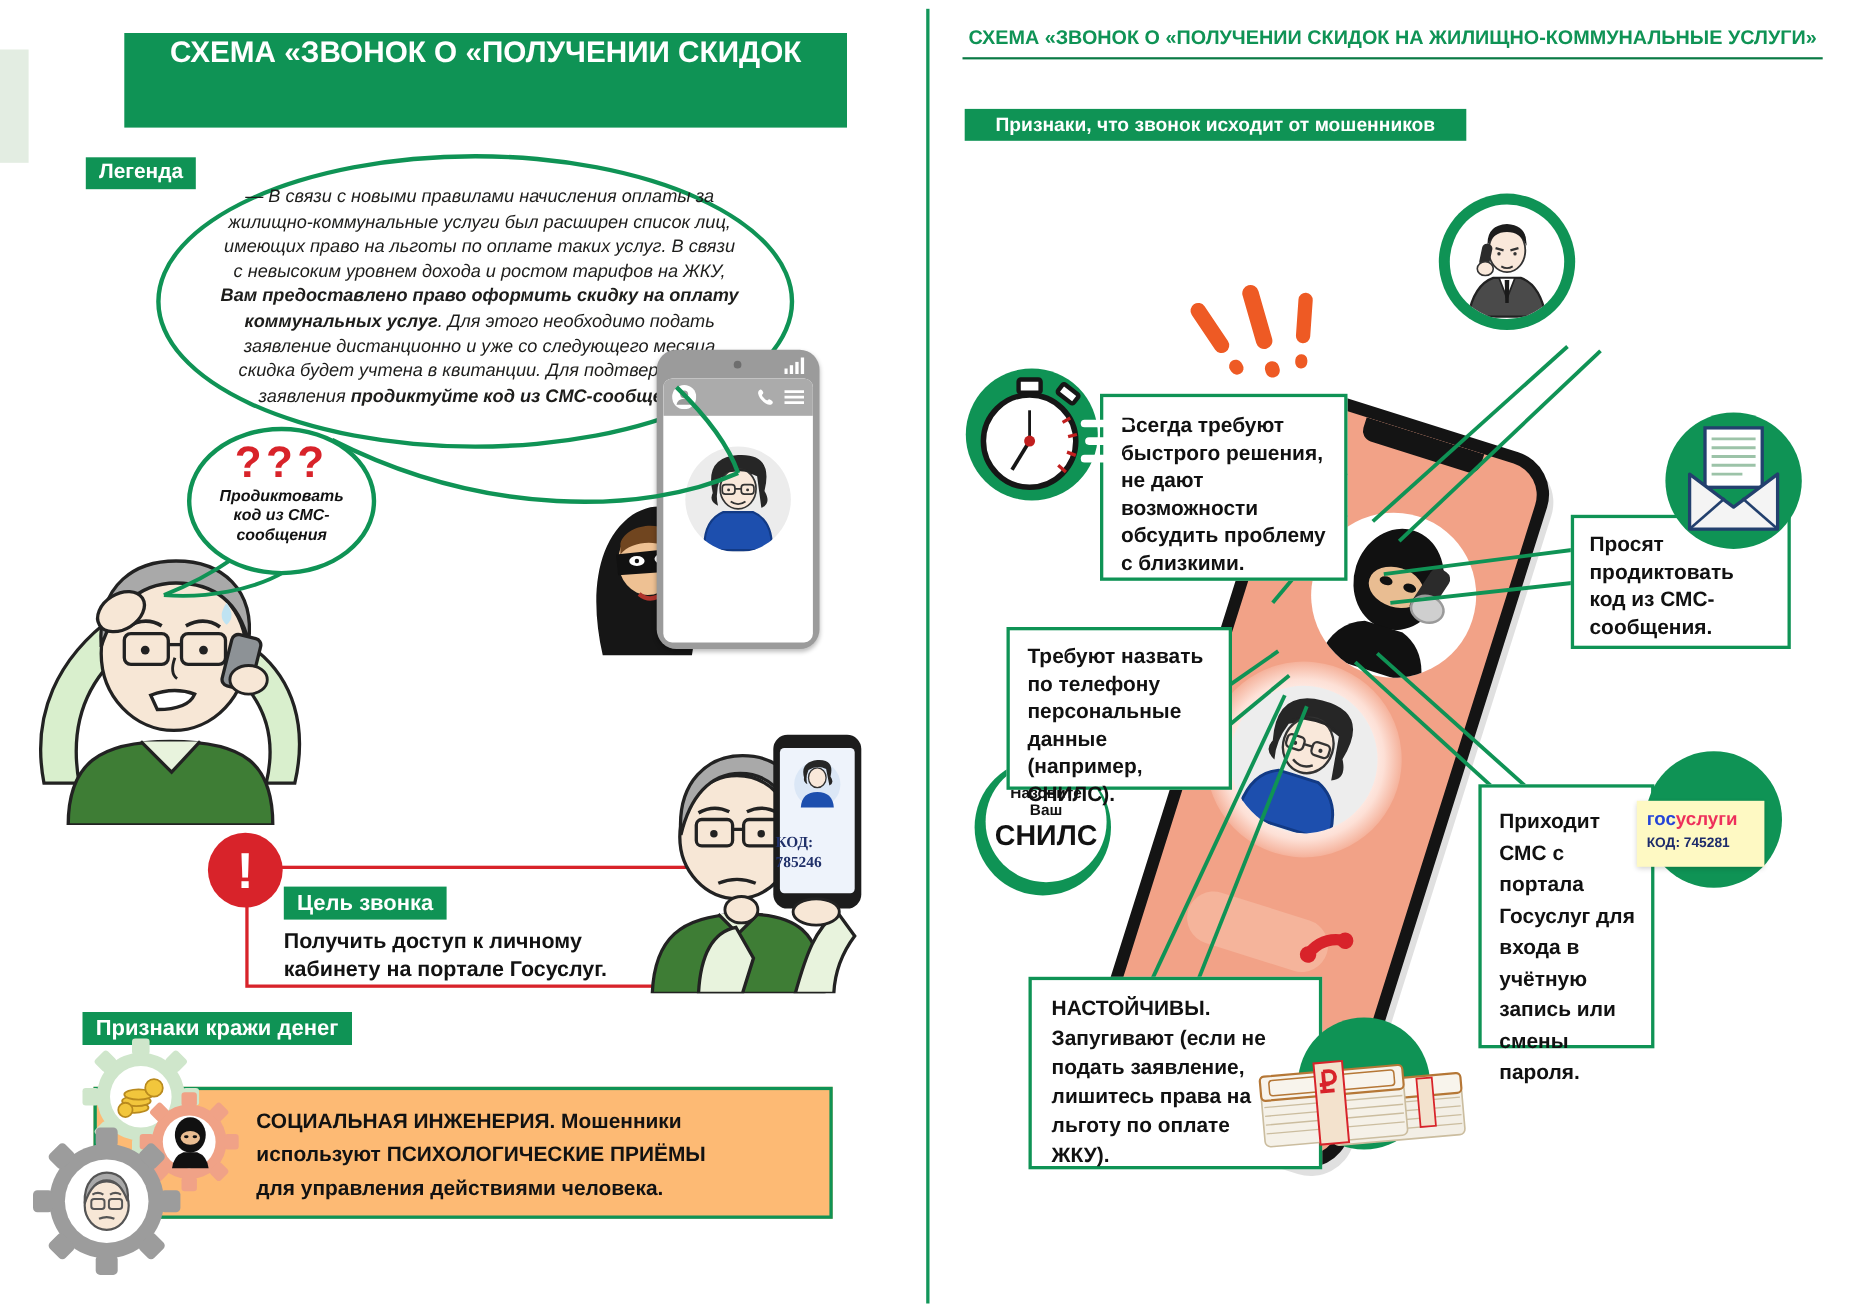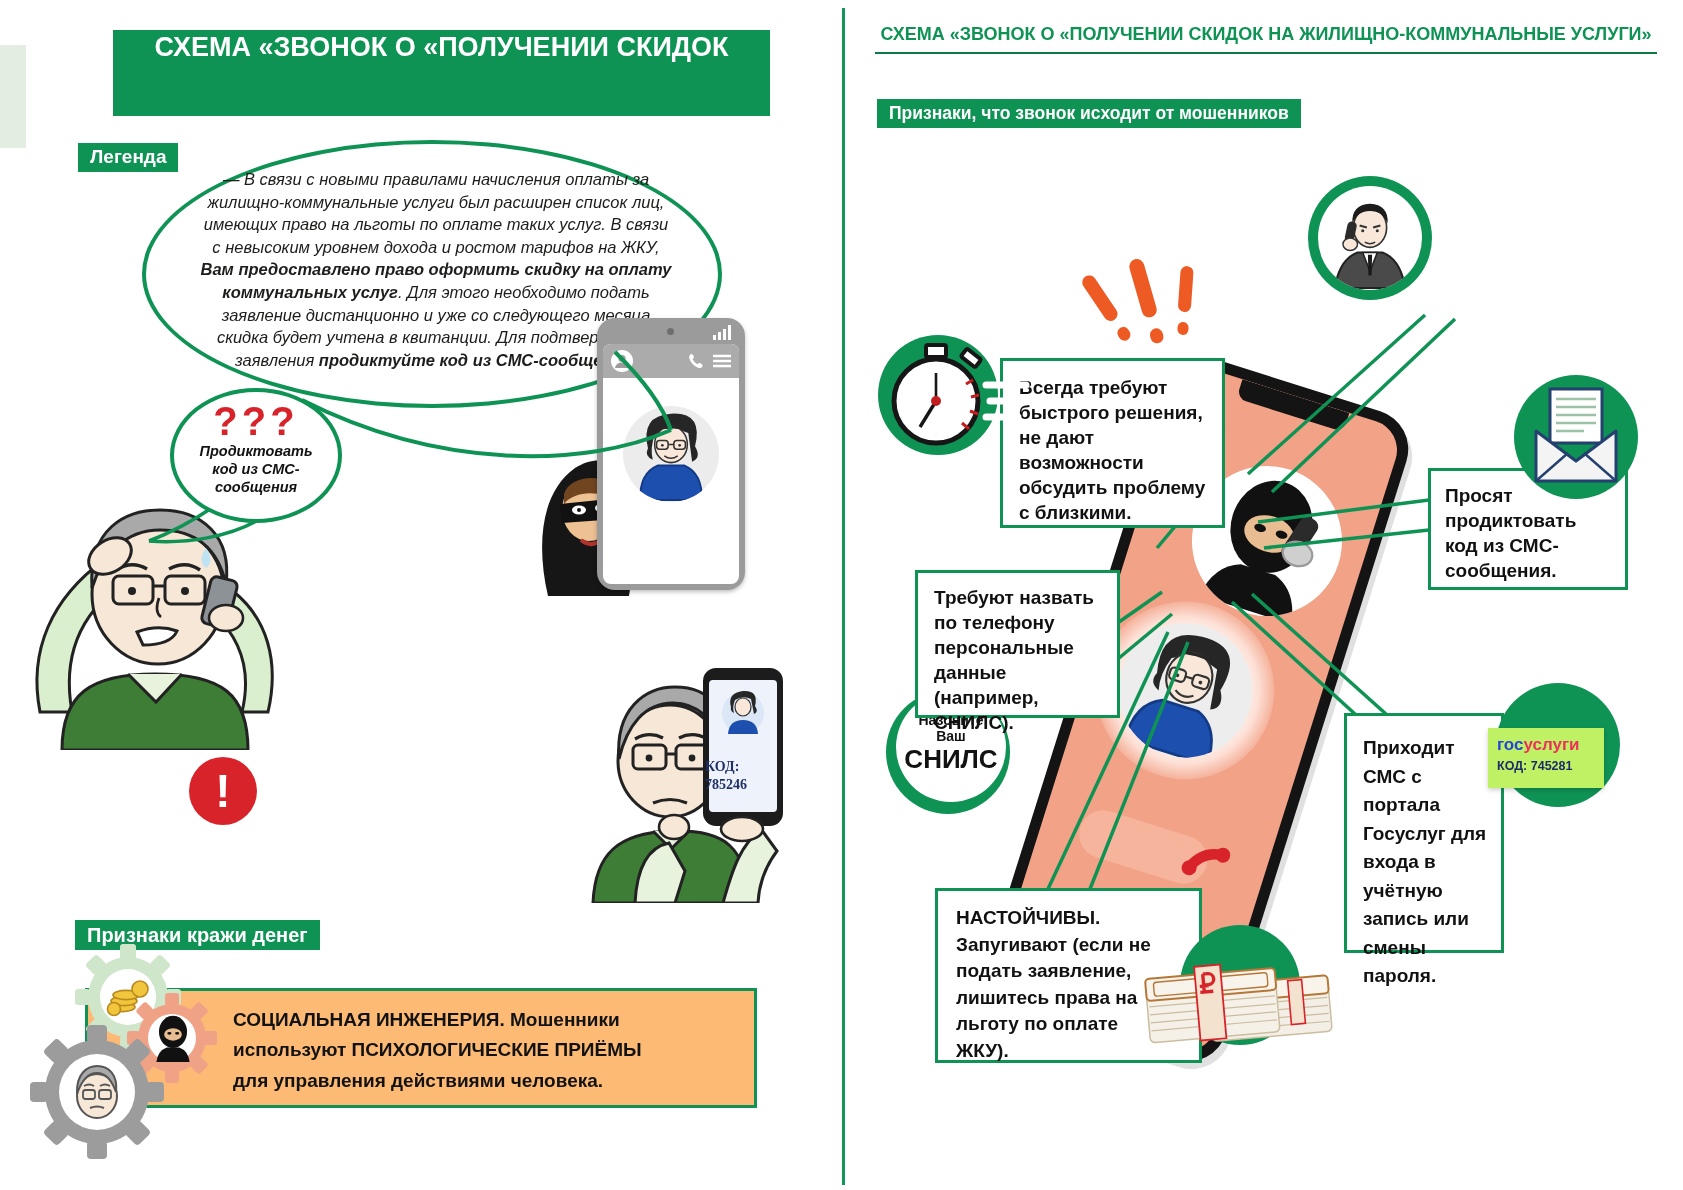--- a/index.html
+++ b/index.html
@@ -139,20 +139,24 @@
   <div class="abs" style="left:170px; top:388px; width:172px; height:135px; border:4px solid var(--green);
               border-radius:50%; background:#fff; z-index:45; text-align:center;">
     <div style="color:var(--red); font-weight:bold; font-size:40px; letter-spacing:4px; line-height:1.05; margin-top:8px;">???</div>
     <div style="font-size:14.5px; font-weight:bold; font-style:italic; line-height:1.25; padding:0 16px;">Продиктовать код из СМС-сообщения</div>
   </div>
 
   <div class="abs" style="left:189px; top:757px; width:68px; height:68px; border-radius:50%; background:var(--red);
               color:#fff; font-weight:bold; font-size:46px; display:flex; align-items:center; justify-content:center; z-index:12;">
     <span>!</span>
   </div>
+  <div class="abs" style="left:223px; top:787px; width:534px; height:111px; border:3px solid var(--red); background:#fff; z-index:10;">
+    <div class="lbl-green abs" style="left:32px; top:16px; font-size:20px;">Цель звонка</div>
+    <div class="abs" style="left:32px; top:54px; width:330px; font-size:19.5px; font-weight:bold; line-height:1.3;">Получить доступ к личному кабинету на портале Госуслуг.</div>
+  </div>
 
   <svg class="abs" style="left:575px; top:613px; z-index:20;" width="230" height="290" viewBox="0 0 230 290">
     <path d="M18,290 C20,240 44,220 95,218 C150,216 172,234 174,290 Z" fill="#3e7d35" stroke="#222" stroke-width="3"></path>
     <path d="M78,218 L96,236 L114,218" fill="#e8f3dd" stroke="#222" stroke-width="3"></path>
     <path d="M148,290 C158,254 166,232 186,216 L202,238 C190,254 184,270 183,290 Z" fill="#e8f3dd" stroke="#222" stroke-width="3"></path>
     <ellipse cx="95" cy="148" rx="52" ry="56" fill="#f7e7d6" stroke="#222" stroke-width="3"></ellipse>
     <path d="M44,146 C40,96 70,74 100,74 C136,74 154,98 149,138 C140,104 120,90 98,90 C70,90 52,112 44,146 Z" fill="#a9a9a9" stroke="#222" stroke-width="3"></path>
     <rect x="58" y="132" width="33" height="24" rx="5" fill="none" stroke="#222" stroke-width="3"></rect>
     <rect x="101" y="132" width="33" height="24" rx="5" fill="none" stroke="#222" stroke-width="3"></rect>
     <line x1="91" y1="141" x2="101" y2="141" stroke="#222" stroke-width="3"></line>
@@ -250,21 +254,21 @@
       <path d="M-7,16 Q0,13 7,16" stroke="#555" stroke-width="2" fill="none"></path>
     </g>
   </svg>
 
   <div class="abs" style="left:842px; top:8px; width:3px; height:1177px; background:#12965a;"></div>
 
   <div class="abs" style="left:872px; top:24px; width:788px; text-align:center; color:var(--green);
               font-weight:bold; font-size:18px;">СХЕМА «ЗВОНОК О «ПОЛУЧЕНИИ СКИДОК НА ЖИЛИЩНО-КОММУНАЛЬНЫЕ УСЛУГИ»</div>
   <div class="abs" style="left:875px; top:52px; width:782px; height:2px; background:var(--green-dk);"></div>
 
-  <div class="abs lbl-green" style="left:877px; top:99px; font-size:17.5px; padding:4px 12px;">Признаки, что звонок исходит от мошенников</div>
+  <div class="abs lbl-green" style="left:877px; top:99px; font-size:17.5px; padding:4px 28px;">Признаки, что звонок исходит от мошенников</div>
 
   <div class="abs" style="left:1180px; top:348px; width:250px; height:680px; background:#141414; border-radius:40px;
               transform:rotate(17.5deg); transform-origin:top left; z-index:30; box-shadow:6px 6px 0 rgba(0,0,0,.12);">
     <div class="abs" style="left:11px; top:11px; width:228px; height:658px; background:var(--salmon); border-radius:30px; overflow:hidden;">
       <div class="abs" style="left:58px; top:0; width:112px; height:20px; background:#141414; border-radius:0 0 10px 10px;"></div>
       <div class="abs" style="left:55px; top:72px; width:150px; height:150px; border-radius:50%; background:#fff; overflow:hidden;">
         <svg width="150" height="150" viewBox="0 0 100 100">
           <use href="#balaclava"></use>
           <rect x="64" y="26" width="13" height="32" rx="5" fill="#2b2b2b" transform="rotate(16 70 42)"></rect>
           <ellipse cx="72" cy="52" rx="10" ry="8" fill="#cfcfcf" stroke="#9a9a9a" stroke-width="1.5"></ellipse>
@@ -399,21 +403,21 @@
     </div>
   </div>
   <div class="callout" style="left:1344px; top:713px; width:160px; height:240px; padding:18px 10px 10px 16px; line-height:1.5;">
     <span>Приходит СМС с портала Госуслуг для входа в учётную запись или смены пароля.</span>
   </div>
 
   <div class="callout" style="left:915px; top:570px; width:205px; height:148px; padding:12px 12px 12px 16px;">
     <span>Требуют назвать по телефону персональные данные (например, СНИЛС).</span>
   </div>
   <div class="circle-green" style="left:1496px; top:683px; width:124px; height:124px;"></div>
-  <div class="abs" style="left:1488px; top:728px; width:116px; height:60px; background:#bef264; z-index:56;
+  <div class="abs" style="left:1488px; top:728px; width:116px; height:60px; background:#fef9c3; z-index:56;
               box-shadow:0 2px 5px rgba(0,0,0,.2); padding:8px 9px;">
     <div style="font-size:17px; font-weight:bold; line-height:1.1;">
       <span style="color:var(--gos-blue);">гос</span><span style="color:var(--gos-red);">услуги</span>
     </div>
     <div style="font-size:12.5px; font-weight:bold; color:#1d2b6b; margin-top:4px;">КОД: 745281</div>
   </div>
 
   <div class="callout" style="left:935px; top:888px; width:267px; height:175px; padding:14px 30px 12px 18px; line-height:1.4;">
     <span>НАСТОЙЧИВЫ. Запугивают (если не подать заявление, лишитесь права на льготу по оплате ЖКУ).</span>
   </div>

